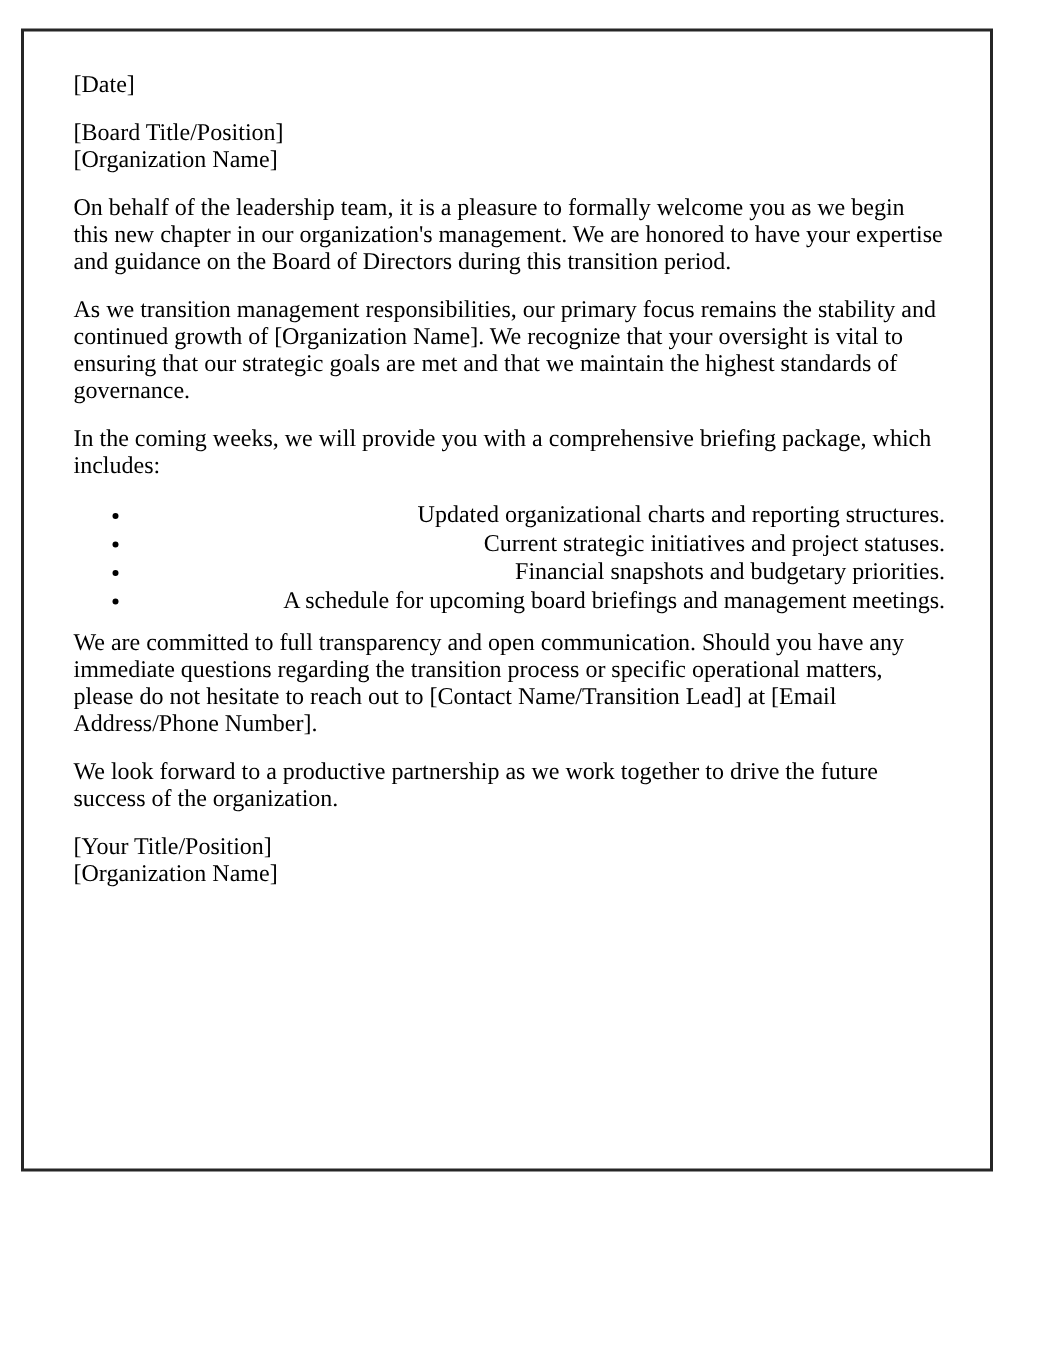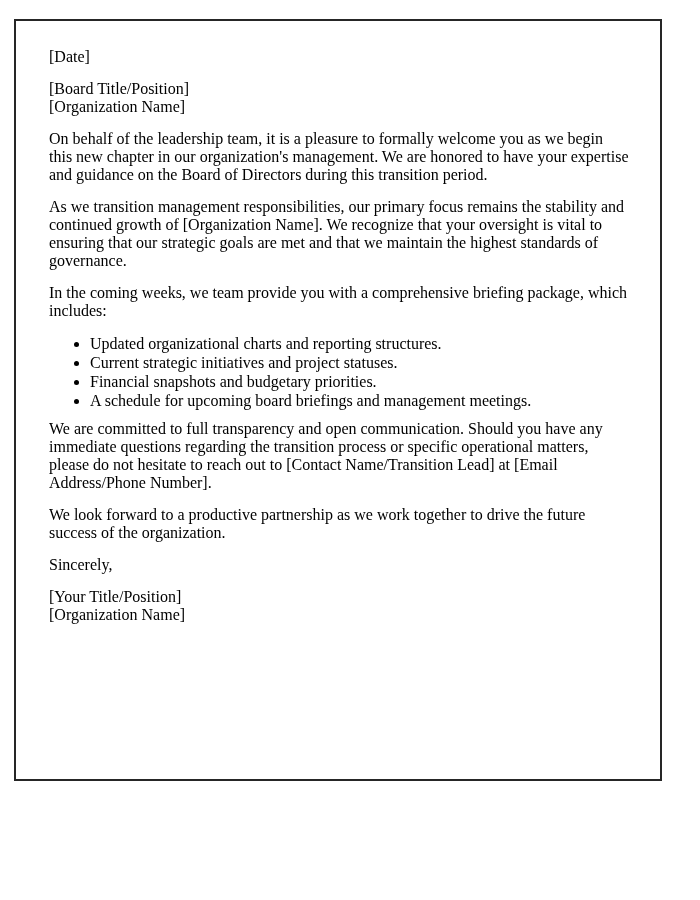--- a/index.html
+++ b/index.html
@@ -35,20 +35,21 @@
   .addr-line {
     line-height: 18px;
   }
   .block {
     margin: 0 0 14px 0;
   }
   ul.briefing-list {
     margin: 6px 0 10px 0;
     padding-left: 41px;
     list-style-type: disc;
+    text-align: right;
   }
   ul.briefing-list li {
     line-height: 19px;
   }
 </style>
 </head>
 <body>
 
 <div class="canvas">
   <div class="letter-frame">
@@ -58,34 +59,33 @@
     <div class="block">
       <div class="addr-line">[Board Title/Position]</div>
       <div class="addr-line">[Organization Name]</div>
     </div>
 
 
     <p>On behalf of the leadership team, it is a pleasure to formally welcome you as we begin this new chapter in our organization's management. We are honored to have your expertise and guidance on the Board of Directors during this transition period.</p>
 
     <p>As we transition management responsibilities, our primary focus remains the stability and continued growth of [Organization Name]. We recognize that your oversight is vital to ensuring that our strategic goals are met and that we maintain the highest standards of governance.</p>
 
-    <p>In the coming weeks, we team provide you with a comprehensive briefing package, which includes:</p>
+    <p>In the coming weeks, we will provide you with a comprehensive briefing package, which includes:</p>
 
     <ul class="briefing-list">
       <li>Updated organizational charts and reporting structures.</li>
       <li>Current strategic initiatives and project statuses.</li>
       <li>Financial snapshots and budgetary priorities.</li>
       <li>A schedule for upcoming board briefings and management meetings.</li>
     </ul>
 
     <p>We are committed to full transparency and open communication. Should you have any immediate questions regarding the transition process or specific operational matters, please do not hesitate to reach out to [Contact Name/Transition Lead] at [Email Address/Phone Number].</p>
 
     <p>We look forward to a productive partnership as we work together to drive the future success of the organization.</p>
 
-    <p>Sincerely,</p>
 
     <div class="block">
       <div class="addr-line">[Your Title/Position]</div>
       <div class="addr-line">[Organization Name]</div>
     </div>
 
   </div>
 </div>
 
 </body></html>

